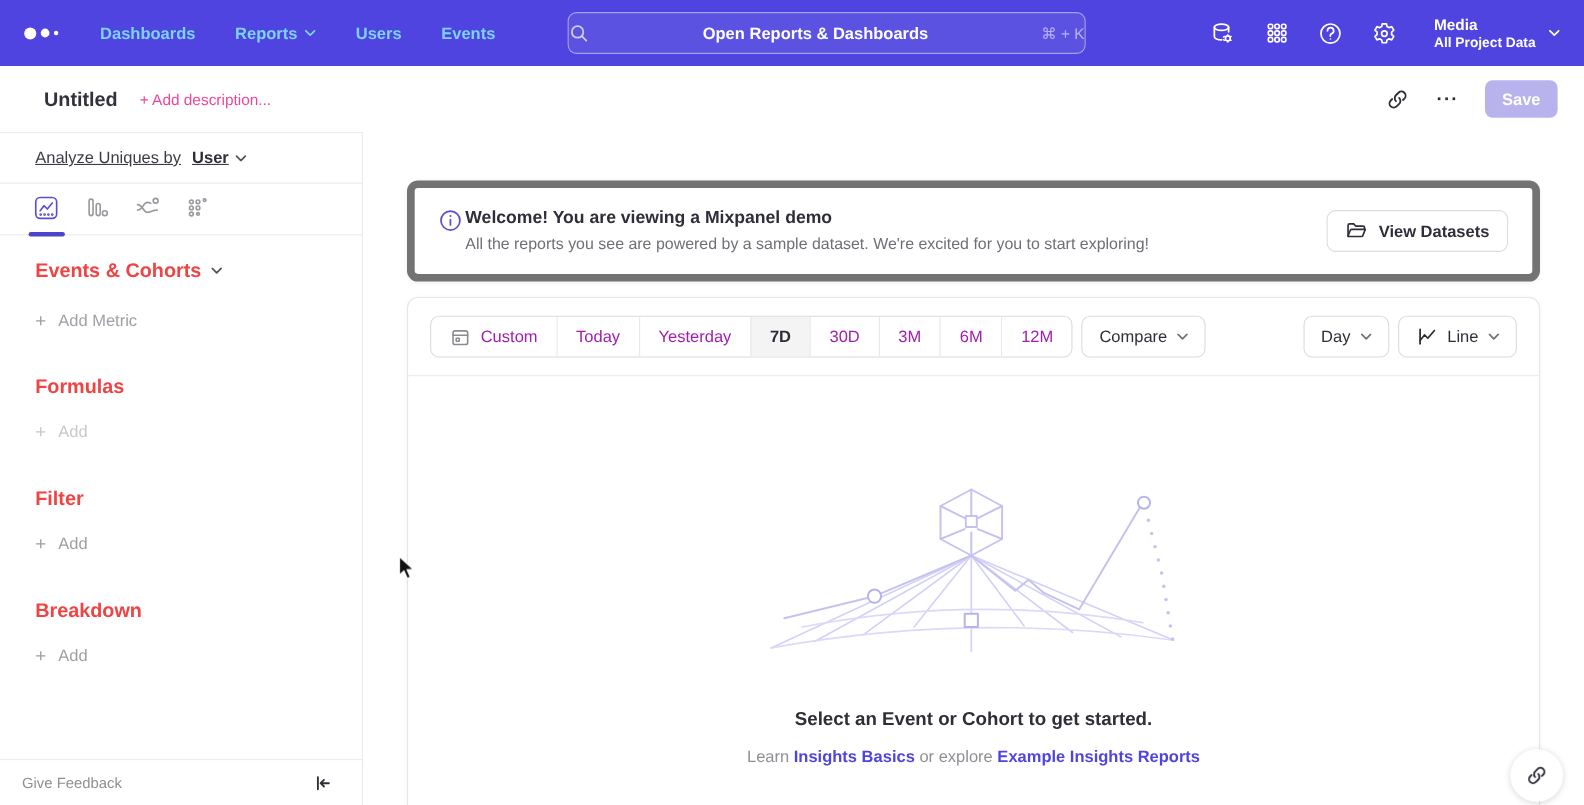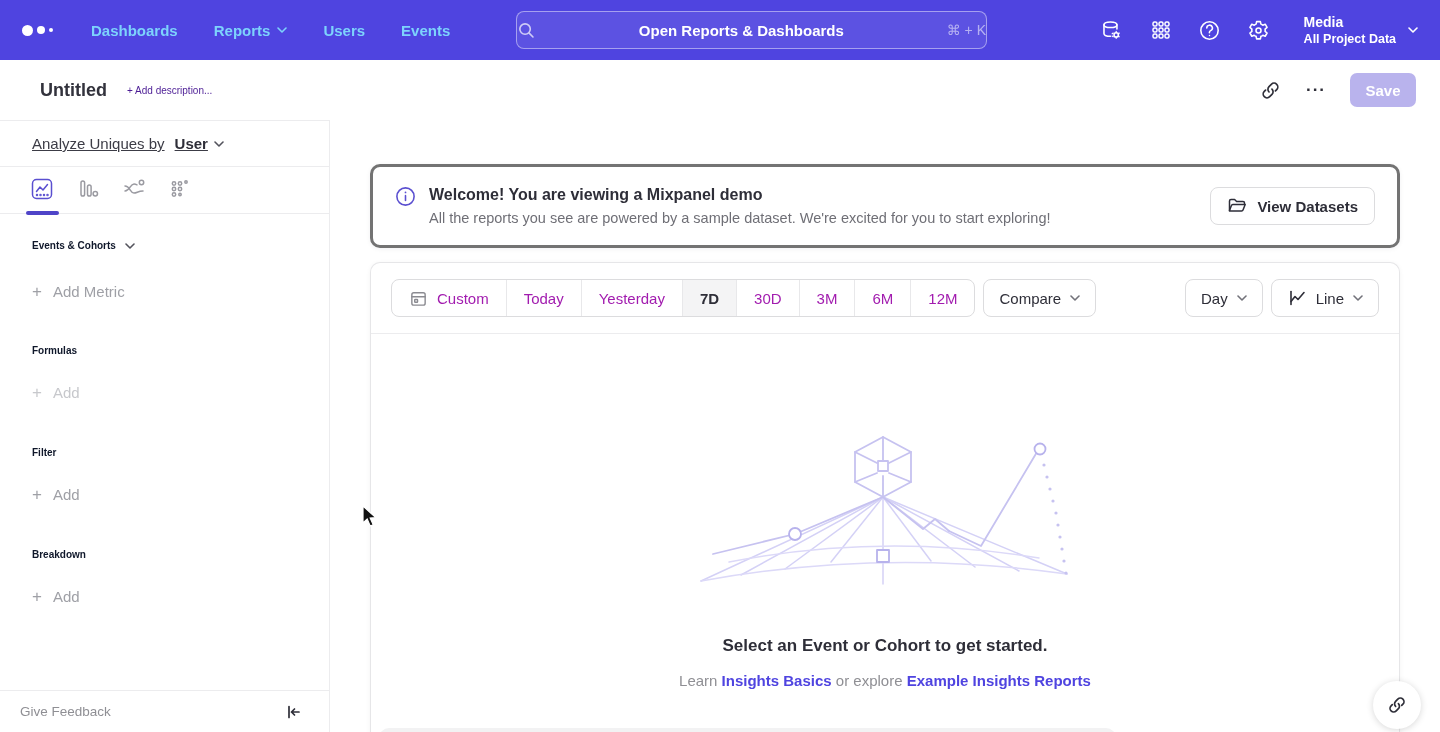--- a/index.html
+++ b/index.html
@@ -26,21 +26,21 @@
   .nav-right { margin-left:auto; display:flex; align-items:center; gap:25px; }
   .nav-icon { width:24px; height:24px; display:flex; align-items:center; justify-content:center; cursor:pointer; }
   .nav-icon svg { stroke:#fff; fill:none; stroke-width:1.5; stroke-linecap:round; stroke-linejoin:round; }
   .project { display:flex; align-items:center; gap:12px; cursor:pointer; margin-left:8px; }
   .project-name { font-size:14px; font-weight:700; line-height:17px; }
   .project-scope { font-size:12.5px; font-weight:600; line-height:16px; }
 
   
   .rheader { height:60px; display:flex; align-items:center; padding:0 24px 0 40px; background:#fff; }
   .rtitle { font-size:18px; font-weight:600; color:#32323c; margin-right:20px; cursor:text; }
-  .rdesc { font-size:10px; color:#4c1d95; cursor:text; }
+  .rdesc { font-size:14px; color:#ec4899; cursor:text; }
   .rheader-right { margin-left:auto; display:flex; align-items:center; gap:22px; }
   .hicon { width:24px; height:24px; display:flex; align-items:center; justify-content:center; cursor:pointer; color:#2e2e38; }
   .hicon svg { stroke:#2e2e38; fill:none; stroke-width:1.6; stroke-linecap:round; stroke-linejoin:round; }
   .ellipsis { font-size:17px; letter-spacing:1px; color:#2e2e38; font-weight:700; }
   .save-btn { width:66px; height:34px; border:none; border-radius:7px; background:#b9b3ed;
     color:#fff; font-size:15px; font-weight:600; font-family:inherit; cursor:default; }
 
   
   .layout { display:flex; height:612px; }
 
@@ -52,39 +52,39 @@
   .analyze-value { font-weight:600; color:#2e2e38; margin-left:6px; display:flex; align-items:center; gap:6px; cursor:pointer; }
   .analyze-value .chev { color:#53535c; }
   .side-tabs { border-top:1px solid #ececee; border-bottom:1px solid #ececee;
     display:flex; padding:10px 0 12px 30px; position:relative; }
   .side-tab { width:46px; height:24px; display:flex; align-items:flex-start; position:relative; cursor:pointer; }
   .side-tab svg { fill:none; stroke:#9a9aa1; stroke-width:1.5; stroke-linecap:round; stroke-linejoin:round; }
   .side-tab.active svg { stroke:#5a4fd0; }
   .side-tab.active::after { content:""; position:absolute; left:-4px; top:34px; width:33px; height:4px;
     background:#4f44c8; border-radius:3px; }
   .side-section-title { display:flex; align-items:center; gap:9px; padding-left:32px;
-    font-size:10px; font-weight:700; color:#0f172a; line-height:20px; }
+    font-size:18px; font-weight:700; color:#ef4444; line-height:20px; }
   .side-section-title .chev { color:#53535c; }
   .add-row { display:flex; align-items:center; gap:11px; padding-left:32px;
     font-size:15px; line-height:20px; cursor:pointer; }
   .add-plus { font-size:17px; font-weight:400; }
   .c-mid { color:#9fa0a6; }
   .c-light { color:#c7c8cc; }
   .sidebar-footer { position:absolute; left:0; right:0; bottom:0; height:42px;
     border-top:1px solid #ececee; display:flex; align-items:center; justify-content:space-between;
     padding:0 26px 0 20px; }
   .feedback { font-size:13.5px; color:#8f8f94; cursor:pointer; }
   .collapse { width:20px; height:20px; cursor:pointer; }
   .collapse svg { stroke:#2e2e38; fill:none; stroke-width:1.7; stroke-linecap:round; stroke-linejoin:round; }
 
   
   .main { flex:1; position:relative; padding:0 40px; background:#fff; }
-  .banner { margin-top:44px; border:3px solid #737373; border-radius:10px;
+  .banner { margin-top:44px; border:7px solid #737373; border-radius:10px;
     box-shadow:0 1px 5px rgba(20,20,43,.06); background:#fff;
-    padding:17px 22px; display:flex; align-items:flex-start; gap:13px; }
+    padding:17px 22px; display:flex; align-items:flex-start; gap:3px; }
   .info-ic { margin-top:2px; flex:none; }
   .info-ic svg { stroke:#5a4fd0; fill:none; stroke-width:1.5; stroke-linecap:round; }
   .banner-title { font-size:16px; font-weight:700; color:#2e2e38; line-height:21px; }
   .banner-sub { font-size:14.5px; color:#6f6f76; margin-top:3px; line-height:20px; }
   .view-datasets { margin-left:auto; align-self:center; flex:none; display:flex; align-items:center; gap:10px;
     height:38px; padding:0 16px; border:1px solid #dcdcde; border-radius:8px; background:#fff;
     font-size:15px; font-weight:600; color:#2e2e38; font-family:inherit; cursor:pointer; }
   .view-datasets svg { stroke:#2e2e38; fill:none; stroke-width:1.5; stroke-linejoin:round; stroke-linecap:round; }
 
   .report-card { margin-top:14px; height:480px; border:1px solid #e6e6e8; border-bottom:none;

